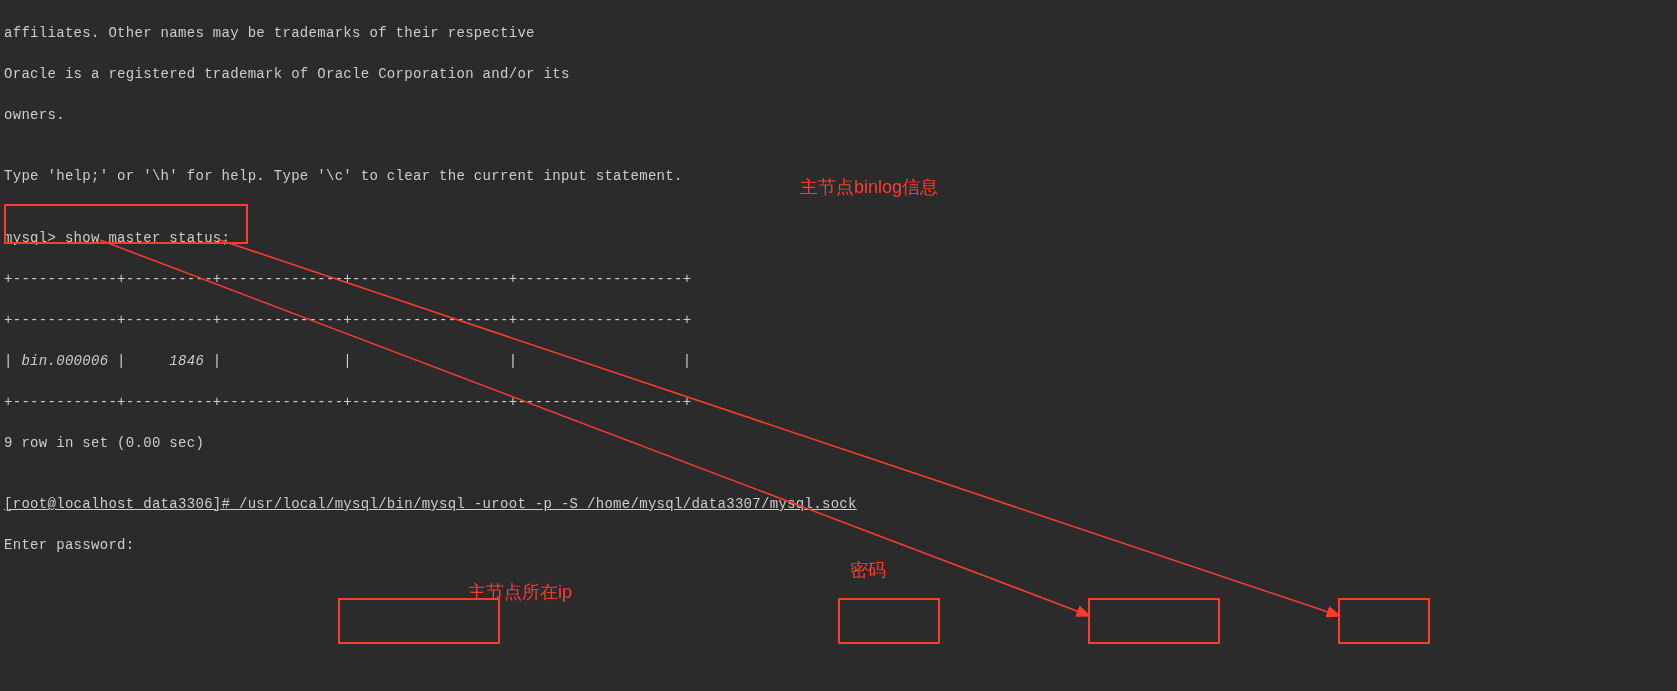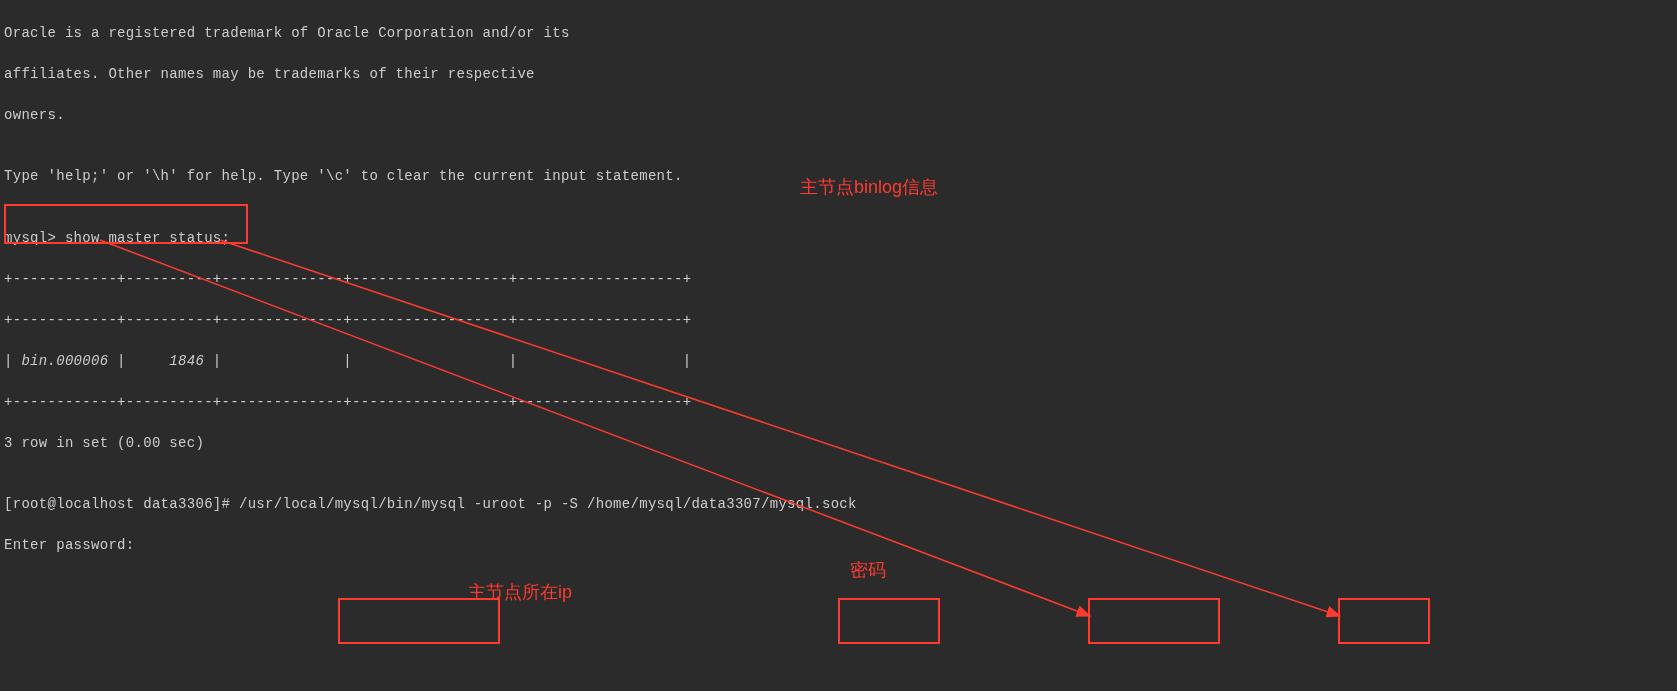--- a/index.html
+++ b/index.html
@@ -39,34 +39,34 @@
     top: 0; left: 0;
     width: 1677px;
     height: 691px;
     pointer-events: none;
   }
 </style>
 </head>
 <body>
 
 <div class="terminal">
+<span style="display: block;">affiliates. Other names may be trademarks of their respective</span>
 <span style="display: block;">Oracle is a registered trademark of Oracle Corporation and/or its</span>
-<span style="display: block;">affiliates. Other names may be trademarks of their respective</span>
 <span style="display: block;">owners.</span>
 <span style="display: block;"></span>
 <span style="display: block;">Type 'help;' or '\h' for help. Type '\c' to clear the current input statement.</span>
 <span style="display: block;"></span>
 <span style="display: block;">mysql&gt; show master status;</span>
 <span style="display: block;">+------------+----------+--------------+------------------+-------------------+</span>
 <span style="display: block;">+------------+----------+--------------+------------------+-------------------+</span>
 <span style="display: block; font-style: italic;">| bin.000006 |     1846 |              |                  |                   |</span>
 <span style="display: block;">+------------+----------+--------------+------------------+-------------------+</span>
-<span style="display: block;">3 row in set (0.00 sec)</span>
+<span style="display: block;">9 row in set (0.00 sec)</span>
 <span style="display: block;"></span>
-<span style="display: block;">[root@localhost data3306]# /usr/local/mysql/bin/mysql -uroot -p -S /home/mysql/data3307/mysql.sock</span>
+<span style="display: block; text-decoration: underline;">[root@localhost data3306]# /usr/local/mysql/bin/mysql -uroot -p -S /home/mysql/data3307/mysql.sock</span>
 <span style="display: block;">Enter password:</span>
 
 
 
 <span style="display: block;"></span>
 
 <span style="display: block;"></span>
 
 
 

